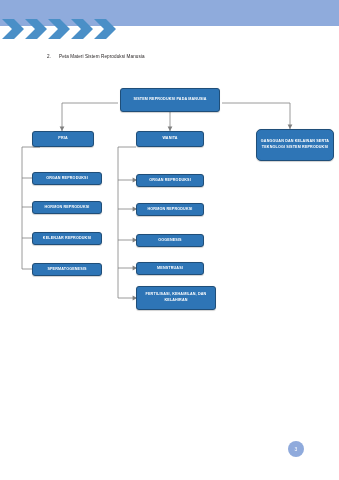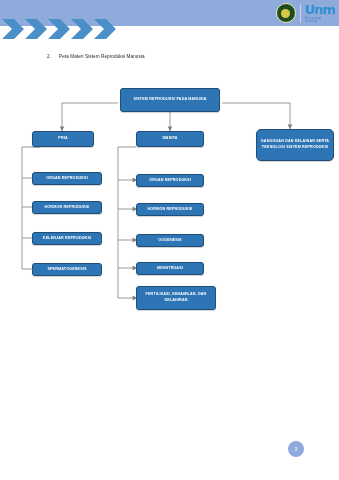--- a/index.html
+++ b/index.html
@@ -176,29 +176,20 @@
       <g fill="#4a8fc7">
         <path d="M2 1 L14 1 L24 11 L14 21 L2 21 L12 11 Z"></path>
         <path d="M25 1 L37 1 L47 11 L37 21 L25 21 L35 11 Z"></path>
         <path d="M48 1 L60 1 L70 11 L60 21 L48 21 L58 11 Z"></path>
         <path d="M71 1 L83 1 L93 11 L83 21 L71 21 L81 11 Z"></path>
         <path d="M94 1 L106 1 L116 11 L106 21 L94 21 L104 11 Z"></path>
       </g>
     </svg>
   </div>
 
-  <div class="logo-group">
-    <div class="um-seal"></div>
-    <div class="logo-divider"></div>
-    <div class="unm-block">
-      <div class="unm-mark">Unm</div>
-      <div class="unm-tagline">The Learning
-University</div>
-    </div>
-  </div>
 
   <div class="section-heading">
     <span class="num">2.</span><span>Peta Materi Sistem Reproduksi Manusia</span>
   </div>
 
   <div class="diagram">
 
     <svg class="connectors" width="339" height="480" viewBox="0 0 339 480" xmlns="http://www.w3.org/2000/svg">
       <g stroke="#808080" stroke-width="0.8" fill="none">
 

